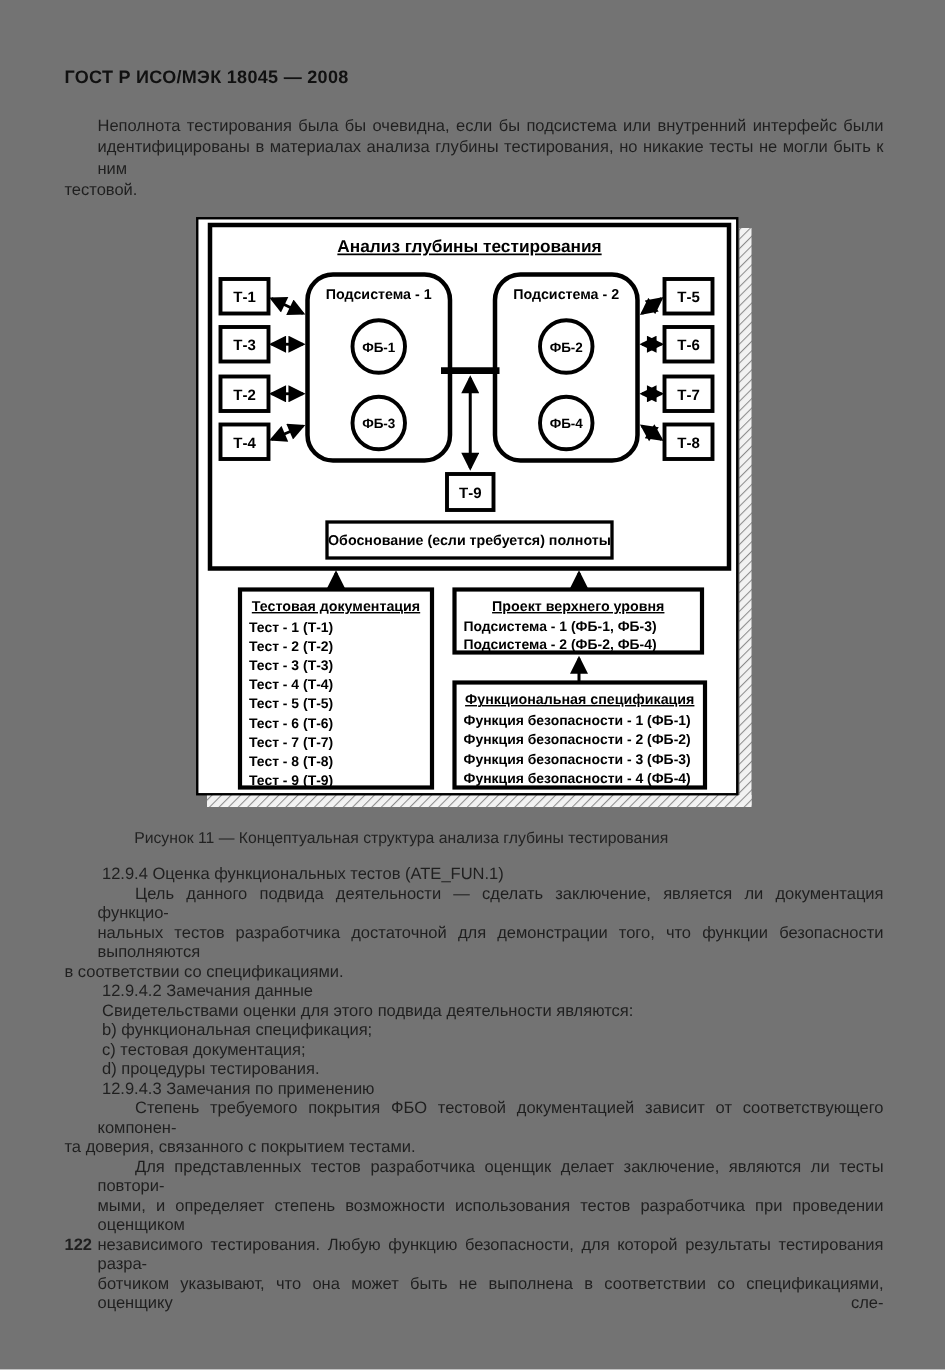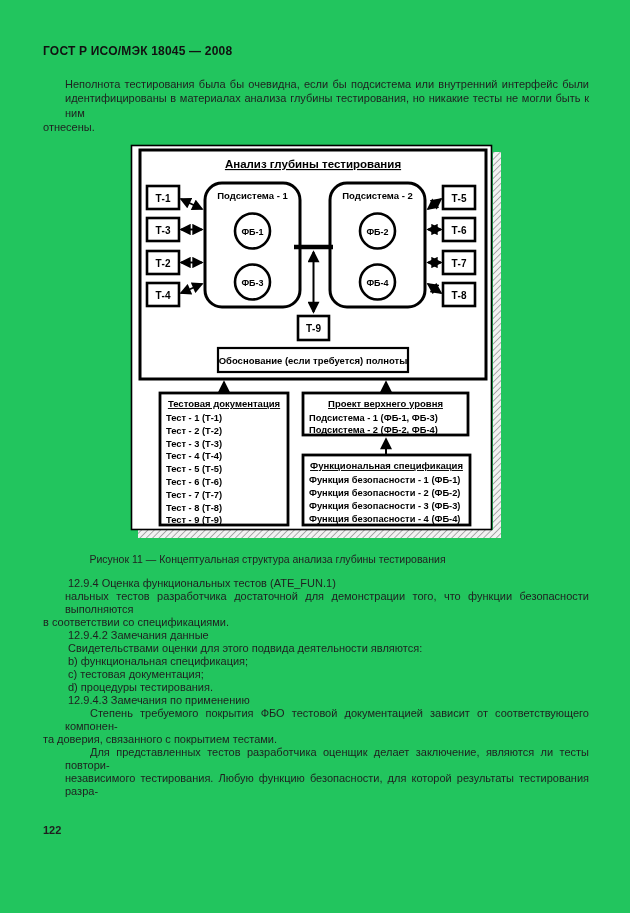--- a/index.html
+++ b/index.html
@@ -1,17 +1,17 @@
 <!DOCTYPE html>
 <html><head>
 <meta charset="utf-8">
 <style>
   html,body{margin:0;padding:0;background:#ffffff;}
   .page{
-    position:relative;width:630px;height:913px;background:#22c55e;
+    position:relative;width:630px;height:913px;background:#737373;
     font-family:"Liberation Sans",sans-serif;color:#1a1a1a;overflow:hidden;
   }
   .doc-header{
     position:absolute;left:43px;top:44px;font-size:12px;font-weight:bold;
     letter-spacing:.2px;color:#111;
   }
   .textblock{position:absolute;left:43px;width:546px;color:#1f1f1f;}
   .intro{top:77px;font-size:11px;line-height:14.3px;}
   .section{top:577px;font-size:11px;line-height:13px;}
   .line{white-space:normal;}
@@ -30,21 +30,21 @@
 </head>
 <body>
 
 <div class="page">
 
   <div class="doc-header">ГОСТ Р ИСО/МЭК 18045 — 2008</div>
 
   <div class="textblock intro">
     <div class="line fill">Неполнота тестирования была бы очевидна, если бы подсистема или внутренний интерфейс были</div>
     <div class="line fill">идентифицированы в материалах анализа глубины тестирования, но никакие тесты не могли быть к ним</div>
-    <div class="line">отнесены.</div>
+    <div class="line">тестовой.</div>
   </div>
 
   <svg class="figure-svg" width="378" height="400" viewBox="0 0 378 400">
     <defs>
       <marker id="ah" viewBox="0 0 10 10" refX="8.5" refY="5" markerWidth="6.5" markerHeight="6" orient="auto-start-reverse">
         <path d="M0,0 L10,5 L0,10 z" fill="#000"></path>
       </marker>
       <pattern id="hatch" width="4.5" height="4.5" patternUnits="userSpaceOnUse" patternTransform="rotate(45)">
         <rect width="4.5" height="4.5" fill="#f2f2f2"></rect>
         <line x1="0" y1="0" x2="0" y2="4.5" stroke="#8c8c8c" stroke-width="1.4"></line>
@@ -135,29 +135,32 @@
     <text x="181" y="341" font-size="9.3" class="t-bold">Функция безопасности - 1 (ФБ-1)</text>
     <text x="181" y="354" font-size="9.3" class="t-bold">Функция безопасности - 2 (ФБ-2)</text>
     <text x="181" y="367" font-size="9.3" class="t-bold">Функция безопасности - 3 (ФБ-3)</text>
     <text x="181" y="380" font-size="9.3" class="t-bold">Функция безопасности - 4 (ФБ-4)</text>
   </svg>
 
   <div class="figure-caption">Рисунок 11 — Концептуальная структура анализа глубины тестирования</div>
 
   <div class="textblock section">
     <div class="line ind bold">12.9.4 Оценка функциональных тестов (ATE_FUN.1)</div>
+    <div class="line ind fill">Цель данного подвида деятельности — сделать заключение, является ли документация функцио-</div>
     <div class="line fill">нальных тестов разработчика достаточной для демонстрации того, что функции безопасности выполняются</div>
     <div class="line">в соответствии со спецификациями.</div>
     <div class="line ind">12.9.4.2 Замечания данные</div>
     <div class="line ind">Свидетельствами оценки для этого подвида деятельности являются:</div>
     <div class="line ind">b) функциональная спецификация;</div>
     <div class="line ind">c) тестовая документация;</div>
     <div class="line ind">d) процедуры тестирования.</div>
     <div class="line ind">12.9.4.3 Замечания по применению</div>
     <div class="line ind fill">Степень требуемого покрытия ФБО тестовой документацией зависит от соответствующего компонен-</div>
     <div class="line">та доверия, связанного с покрытием тестами.</div>
     <div class="line ind fill">Для представленных тестов разработчика оценщик делает заключение, являются ли тесты повтори-</div>
+    <div class="line fill">мыми, и определяет степень возможности использования тестов разработчика при проведении оценщиком</div>
     <div class="line fill">независимого тестирования. Любую функцию безопасности, для которой результаты тестирования разра-</div>
+    <div class="line fill">ботчиком указывают, что она может быть не выполнена в соответствии со спецификациями, оценщику сле-</div>
   </div>
 
   <div class="page-number">122</div>
 
 </div>
 
 </body></html>

